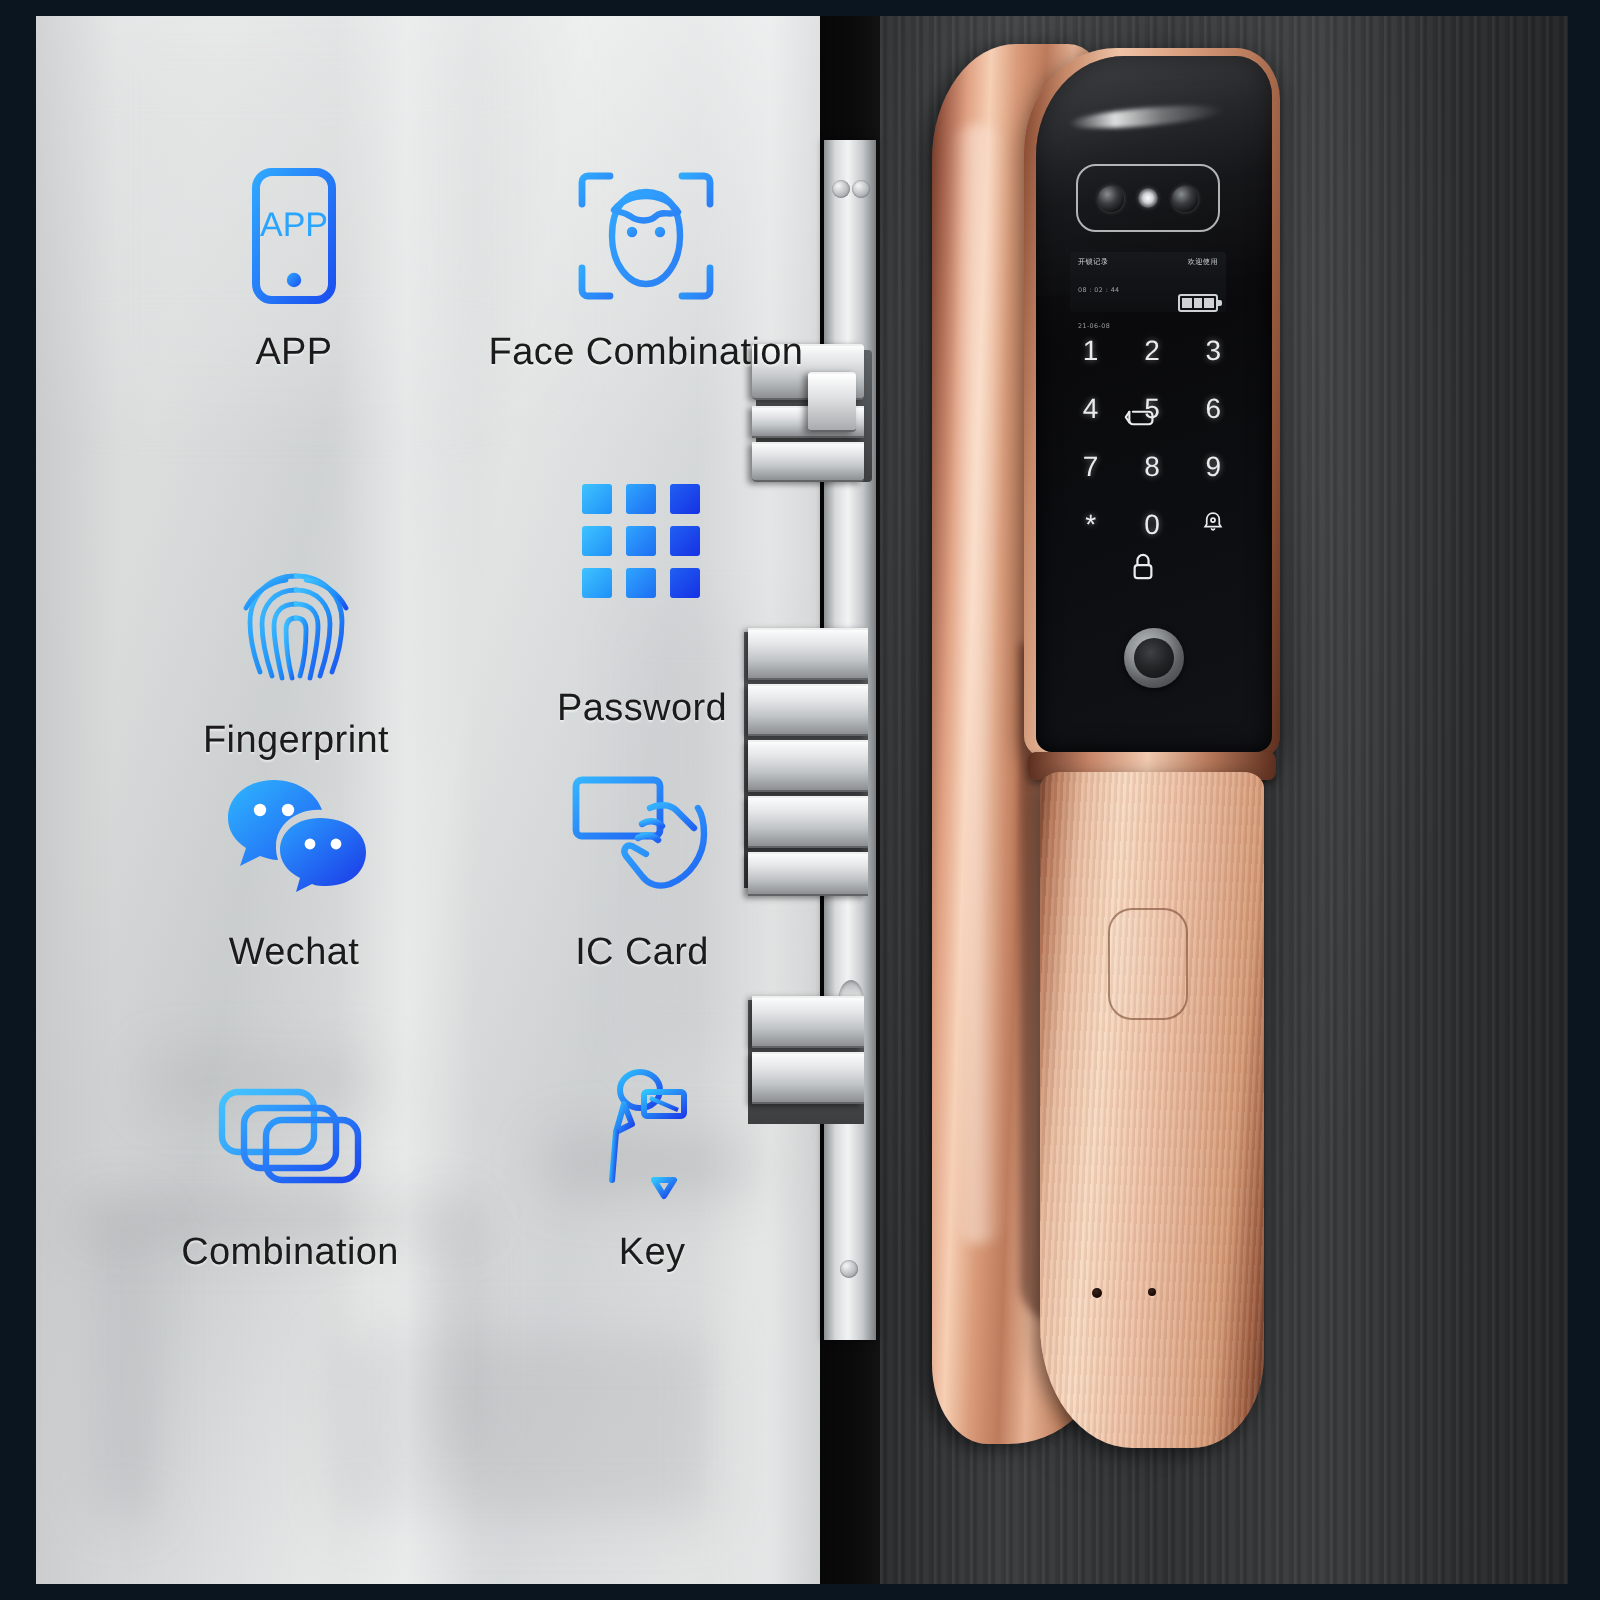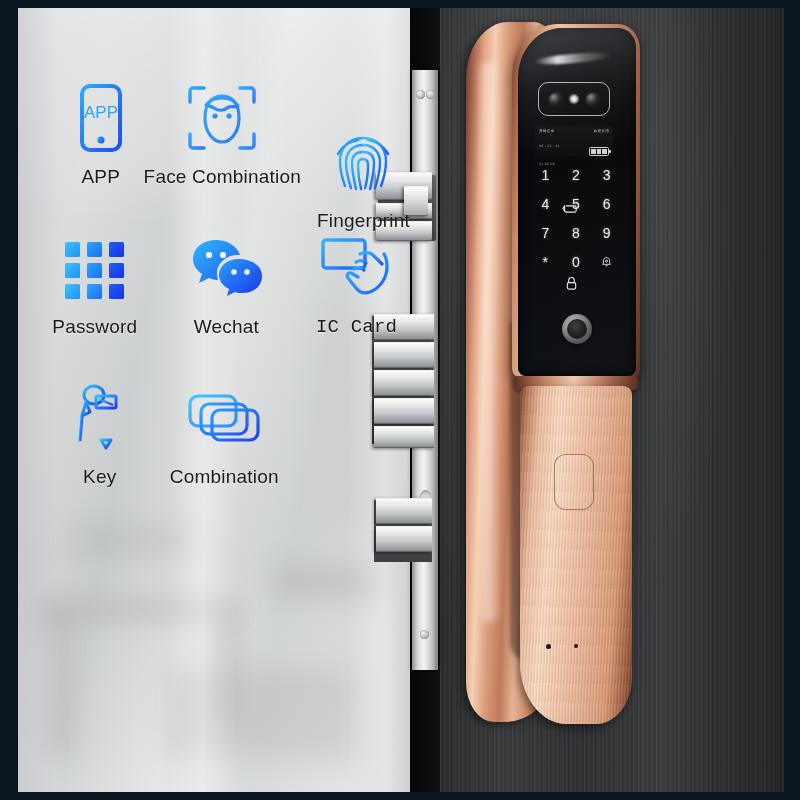--- a/index.html
+++ b/index.html
@@ -54,21 +54,21 @@
   .sheen-1 { left: 150px;  width: 70px;  background: linear-gradient(90deg, rgba(255,255,255,0) 0%, rgba(255,255,255,0.35) 50%, rgba(255,255,255,0) 100%); }
   .sheen-2 { left: 330px;  width: 62px;  background: linear-gradient(90deg, rgba(255,255,255,0) 0%, rgba(255,255,255,0.30) 60%, rgba(190,192,194,0.18) 100%); }
   .sheen-3 { left: 0px;    width: 40px;  background: linear-gradient(90deg, rgba(176,178,180,0.35) 0%, rgba(255,255,255,0) 100%); }
 
   
   #feature-grid {
     position: absolute;
     left: 0; top: 74px;
     width: 392px;
     display: grid;
-    grid-template-columns: 1fr 1fr 1fr;
+    grid-template-columns: 1fr 1fr;
     grid-auto-rows: 150px;
     z-index: 5;
     padding-left: 32px;
   }
   .feature {
     position: relative;
     display: flex;
     flex-direction: column;
     align-items: center;
     justify-content: flex-start;
@@ -82,23 +82,23 @@
     font-size: 19px;
     color: #1b1b1b;
     letter-spacing: 0.2px;
     white-space: nowrap;
     text-shadow: 0 1px 1px rgba(255,255,255,0.55);
   }
   
   .f-app       { padding-left: 14px; }
   .f-face      { padding-left: 6px;  }
   .f-finger    { padding-left: 16px; justify-content: flex-end; }
-  .f-password  { padding-left: 2px;  }
+  .f-password  { padding-left: 2px; gap: 28px;  }
   .f-wechat    { padding-left: 14px; }
-  .f-ic        { padding-left: 2px; font-family: Liberation Mono, monospace;  }
+  .f-ic        { padding-left: 2px;  }
   .f-key       { padding-left: 12px; }
   .f-combo     { padding-left: 10px; }
 
   
   #door {
     position: absolute;
     left: 440px; top: 8px;
     width: 344px; height: 784px;
     background:
       repeating-linear-gradient(90deg,
@@ -546,20 +546,45 @@
               <path d="M42 22 C46 20 52 20 55 23 L64 32"></path>
               <path d="M66 22 C68 25 69 30 69 35 C69 46 62 56 52 60 C46 62 41 60 38 56 L30 46 C28 43 30 40 33 41 L40 45"></path>
               <path d="M38 30 C41 28 45 28 48 31"></path>
               <path d="M36 37 C39 35 43 35 46 38"></path>
             </g>
           </svg>
         </div>
         <div class="lbl">IC Card</div>
       </div>
 
+      <div class="feature f-combo">
+        <div class="ico">
+          <svg width="80" height="72" viewBox="0 0 80 72">
+            <defs>
+              <linearGradient id="gC1" x1="0" y1="0" x2="1" y2="1">
+                  <stop offset="0%" stop-color="#45c4ff"></stop>
+                  <stop offset="100%" stop-color="#2b8ef8"></stop>
+                </linearGradient>
+              <linearGradient id="gC2" x1="0" y1="0" x2="1" y2="1">
+                  <stop offset="0%" stop-color="#33a7ff"></stop>
+                  <stop offset="100%" stop-color="#1e56f0"></stop>
+                </linearGradient>
+              <linearGradient id="gC3" x1="0" y1="0" x2="1" y2="1">
+                  <stop offset="0%" stop-color="#2d9bff"></stop>
+                  <stop offset="100%" stop-color="#1c44ea"></stop>
+                </linearGradient>
+            </defs>
+            <rect x="6" y="14" width="46" height="30" rx="8" fill="none" stroke="url(#gC1)" stroke-width="3.2"></rect>
+            <rect x="17" y="22" width="46" height="30" rx="8" fill="none" stroke="url(#gC2)" stroke-width="3.2"></rect>
+            <rect x="28" y="28" width="46" height="30" rx="8" fill="none" stroke="url(#gC3)" stroke-width="3.2"></rect>
+          </svg>
+        </div>
+        <div class="lbl">Combination</div>
+      </div>
+
       <div class="feature f-key">
         <div class="ico">
           <svg width="62" height="72" viewBox="0 0 62 72">
             <defs>
               <linearGradient id="gK" x1="0" y1="0" x2="1" y2="1">
                   <stop offset="0%" stop-color="#2fc2ff"></stop>
                   <stop offset="100%" stop-color="#1b3ee9"></stop>
                 </linearGradient>
             </defs>
             <g fill="none" stroke="url(#gK)" stroke-width="3" stroke-linecap="round" stroke-linejoin="round">
@@ -577,45 +602,20 @@
               <path d="M37 32 H45"></path>
               <path d="M37 38 H45"></path>
               <path d="M37 44 H43"></path>
               <path d="M32 58 L37 66 L42 58 Z"></path>
             </g>
           </svg>
         </div>
         <div class="lbl">Key</div>
       </div>
 
-      <div class="feature f-combo">
-        <div class="ico">
-          <svg width="80" height="72" viewBox="0 0 80 72">
-            <defs>
-              <linearGradient id="gC1" x1="0" y1="0" x2="1" y2="1">
-                  <stop offset="0%" stop-color="#45c4ff"></stop>
-                  <stop offset="100%" stop-color="#2b8ef8"></stop>
-                </linearGradient>
-              <linearGradient id="gC2" x1="0" y1="0" x2="1" y2="1">
-                  <stop offset="0%" stop-color="#33a7ff"></stop>
-                  <stop offset="100%" stop-color="#1e56f0"></stop>
-                </linearGradient>
-              <linearGradient id="gC3" x1="0" y1="0" x2="1" y2="1">
-                  <stop offset="0%" stop-color="#2d9bff"></stop>
-                  <stop offset="100%" stop-color="#1c44ea"></stop>
-                </linearGradient>
-            </defs>
-            <rect x="6" y="14" width="46" height="30" rx="8" fill="none" stroke="url(#gC1)" stroke-width="3.2"></rect>
-            <rect x="17" y="22" width="46" height="30" rx="8" fill="none" stroke="url(#gC2)" stroke-width="3.2"></rect>
-            <rect x="28" y="28" width="46" height="30" rx="8" fill="none" stroke="url(#gC3)" stroke-width="3.2"></rect>
-          </svg>
-        </div>
-        <div class="lbl">Combination</div>
-      </div>
-
     </div>
   </div>
 
   <div id="door-gap"></div>
 
   <div id="door"></div>
 
   <div id="jamb">
     <div class="screw" style="left:4px;  top:20px;"></div>
     <div class="screw" style="left:14px; top:20px;"></div>

